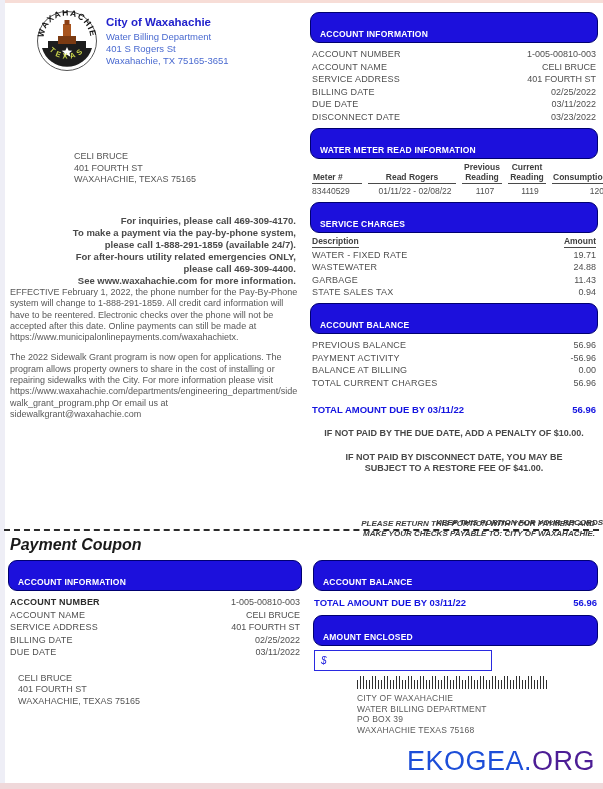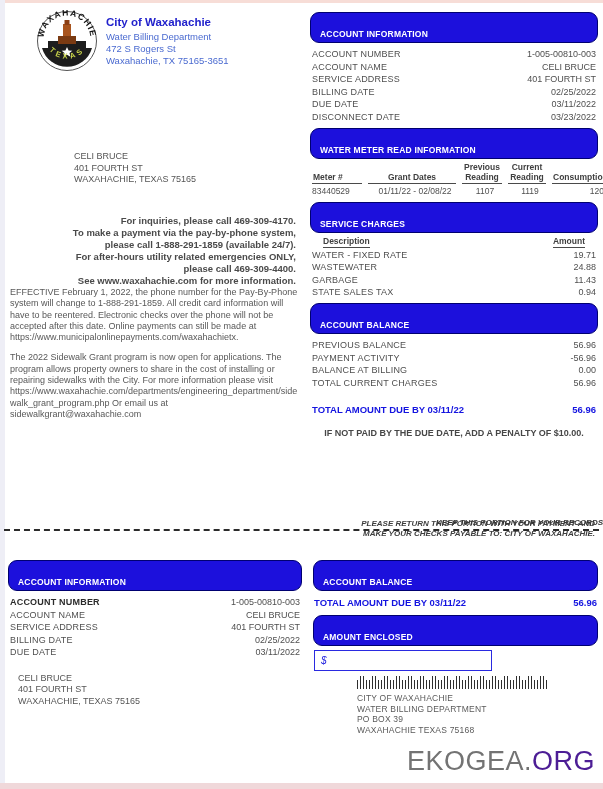--- a/index.html
+++ b/index.html
@@ -25,21 +25,21 @@
   .kv .lab{letter-spacing:.2px;}
   .rows{margin:5px 2px 4px;}
   .mtable{display:grid;grid-template-columns:56px 94px 46px 44px 1fr;margin:3px 2px 5px;
           font-size:8.5px;}
   .mhead{font-weight:bold;color:#3f3f3f;border-bottom:1px solid #4a4a4a;padding:0 1px 1px;
          align-self:end;margin-right:6px;line-height:10px;}
   .mhead.last{margin-right:0;}
   .mcell{padding-top:2px;line-height:11px;}
   .tc{text-align:center;}.tr{text-align:right;}
   .scharge-head{display:flex;justify-content:space-between;font-size:8.5px;font-weight:bold;
-                color:#3f3f3f;margin:3px 13px 1px;gap:32px;}
+                color:#3f3f3f;margin:3px 2px 1px;gap:32px;}
   .scharge-head .u{border-bottom:1px solid #4a4a4a;padding-bottom:1px;}
   .total-row{display:flex;justify-content:space-between;font-size:9.5px;font-weight:bold;
              color:#1414e0;margin:15px 2px 0;}
   .notice{font-size:9px;font-weight:bold;color:#474747;text-align:center;line-height:11px;margin-top:11px;}
 
   
   .mailaddr{position:absolute;left:74px;top:151px;font-size:9px;line-height:11.5px;color:#555;}
   .contact{position:absolute;left:8px;top:215px;width:288px;text-align:right;
            font-size:9.5px;font-weight:bold;color:#4a4a4a;line-height:12px;}
   .special{position:absolute;left:8px;top:278px;width:292px;}
@@ -64,21 +64,21 @@
   .amt-input{border:none;outline:none;width:100%;height:100%;font-style:italic;color:#2a2ae0;
              font-size:10px;padding:0 0 0 6px;font-family:"Liberation Sans",sans-serif;background:transparent;}
 
   .remit{position:absolute;left:357px;top:676px;}
   .barcode{position:relative;height:13px;width:192px;margin-bottom:4px;}
   .barcode span{position:absolute;width:1.4px;background:#2e2e2e;}
   .remit-lines{font-size:8.5px;line-height:10.5px;color:#5a5a5a;letter-spacing:.2px;}
 
   .brand{position:absolute;right:8px;top:746px;font-size:27px;letter-spacing:.5px;
          font-family:"Liberation Sans",sans-serif;}
-  .brand .dark{color:#737373;}
+  .brand .dark{color:#1d4ed8;}
   .brand .green{color:#4c1d95;}
 </style>
 </head>
 <body>
 
 <div class="page">
   <div class="strip-top"></div>
   <div class="strip-left"></div>
 
   <div class="hdr">
@@ -98,21 +98,21 @@
         <textPath href="#arcTop" startOffset="50%" text-anchor="middle"><tspan>WAXAHACHIE</tspan></textPath>
       </text>
       <text font-size="7.5" font-weight="bold" fill="#c9d44a" font-family="Liberation Sans, sans-serif" letter-spacing="3">
         <textPath href="#arcBot" startOffset="50%" text-anchor="middle"><tspan>TEXAS</tspan></textPath>
       </text>
     </svg>
     <div>
       <div class="hdr-city">City of Waxahachie</div>
       <div class="hdr-sub">
         <div>Water Billing Department</div>
-        <div>472 S Rogers St</div>
+        <div>401 S Rogers St</div>
         <div>Waxahachie, TX 75165-3651</div>
       </div>
     </div>
   </div>
 
   <div class="stmt">
 
     <div class="pill">ACCOUNT INFORMATION</div>
     <div class="rows">
       <div class="kv">
@@ -137,21 +137,21 @@
         </div>
       <div class="kv">
           <span class="lab">DISCONNECT DATE</span>
           <span>03/23/2022</span>
         </div>
     </div>
 
     <div class="pill">WATER METER READ INFORMATION</div>
     <div class="mtable">
       <div class="mhead">Meter #</div>
-      <div class="mhead tc">Grant Dates</div>
+      <div class="mhead tc">Read Rogers</div>
       <div class="mhead tc">Previous Reading</div>
       <div class="mhead tc">Current Reading</div>
       <div class="mhead tr last">Consumption</div>
       <div class="mcell">83440529</div>
       <div class="mcell tc">01/11/22 - 02/08/22</div>
       <div class="mcell tc">1107</div>
       <div class="mcell tc">1119</div>
       <div class="mcell tr">1200</div>
     </div>
 
@@ -198,20 +198,21 @@
           <span>56.96</span>
         </div>
     </div>
 
     <div class="total-row">
       <span>TOTAL AMOUNT DUE BY 03/11/22</span>
       <span>56.96</span>
     </div>
 
     <div class="notice" style="margin-top:13px">IF NOT PAID BY THE DUE DATE, ADD A PENALTY OF $10.00.</div>
+    <div class="notice" style="margin-top:13px;padding:0 14px">IF NOT PAID BY DISCONNECT DATE, YOU MAY BE SUBJECT TO A RESTORE FEE OF $41.00.</div>
   </div>
 
   <div class="mailaddr">
     <div>CELI BRUCE</div>
     <div>401 FOURTH ST</div>
     <div>WAXAHACHIE, TEXAS 75165</div>
   </div>
 
   <div class="contact">
     <div>For inquiries, please call 469-309-4170.</div>
@@ -223,20 +224,21 @@
   </div>
 
   <div class="special">
     <p>EFFECTIVE February 1, 2022, the phone number for the Pay-By-Phone system will change to 1-888-291-1859. All credit card information will have to be reentered.  Electronic checks over the phone will not be accepted after this date.  Online payments can still be made at https://www.municipalonlinepayments.com/waxahachietx.</p>
     <p>The 2022 Sidewalk Grant program is now open for applications. The program allows property owners to share in the cost of installing or repairing sidewalks with the City. For more information please visit https://www.waxahachie.com/departments/engineering_department/sidewalk_grant_program.php Or email us at sidewalkgrant@waxahachie.com</p>
   </div>
 
   <div class="keep">KEEP THIS PORTION FOR YOUR RECORDS</div>
   <div class="dash"></div>
 
+  <div class="coupon-title">Payment Coupon</div>
   <div class="return-note">
     <div>PLEASE RETURN THIS PORTION WITH YOUR PAYMENT AND</div>
     <div>MAKE YOUR CHECKS PAYABLE TO: CITY OF WAXAHACHIE.</div>
   </div>
 
   <div class="cpn-left">
     <div class="pill">ACCOUNT INFORMATION</div>
     <div class="rows">
       <div class="kv bold-lab">
           <span class="lab">ACCOUNT NUMBER</span>

